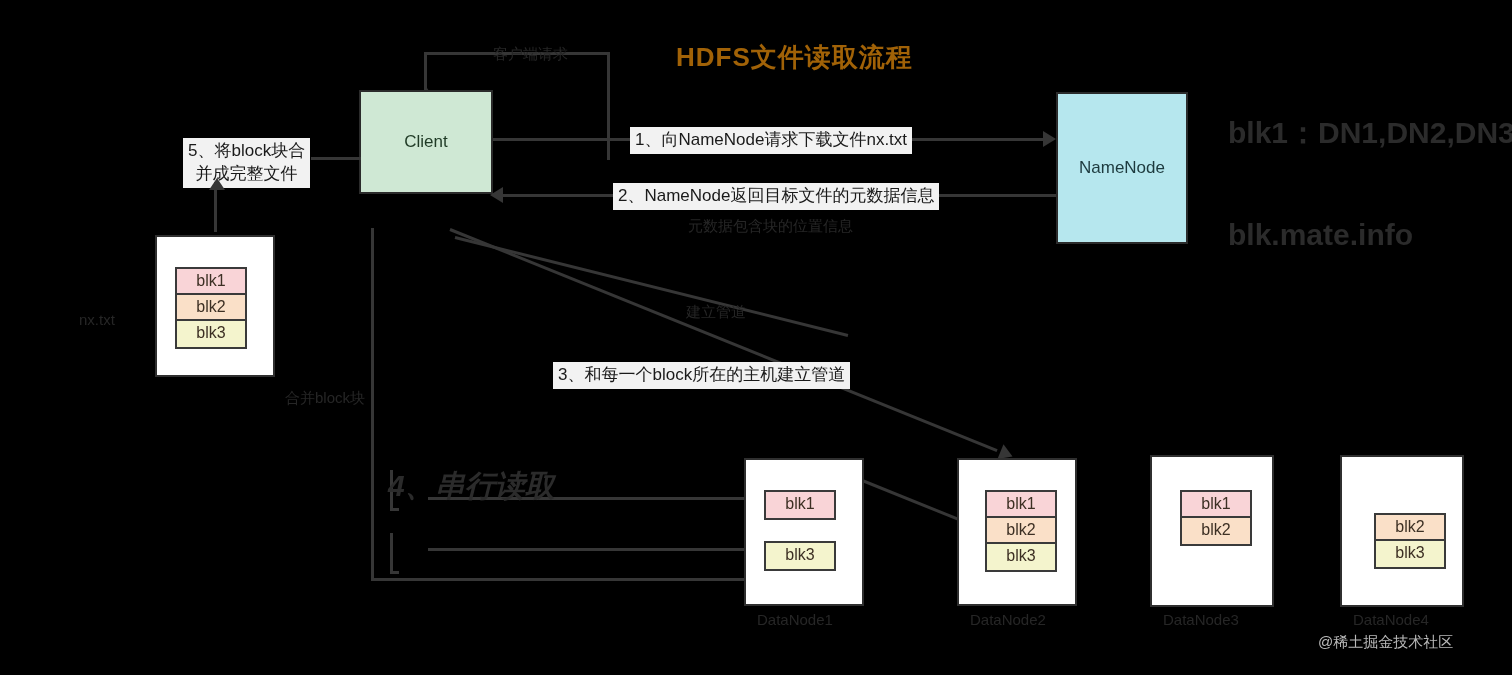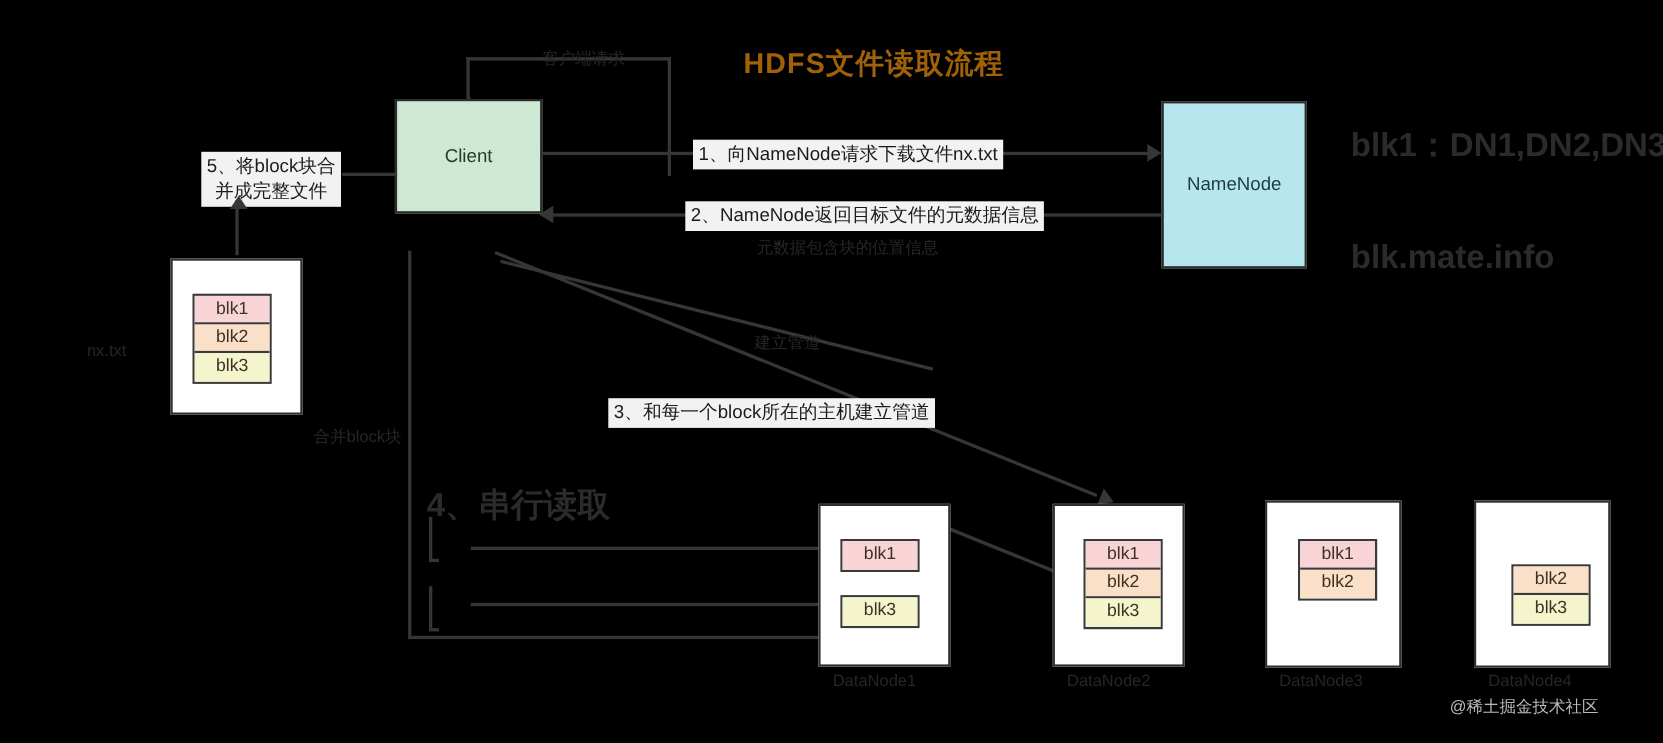--- a/index.html
+++ b/index.html
@@ -68,21 +68,21 @@
   <div class="abs nodebox namenode-box" style="left:1056px;top:92px;width:132px;height:152px;">
     <span>NameNode</span>
   </div>
 
   <div class="ln lnh abs" style="left:493px;top:138px;width:558px;"></div>
   <div class="arrow-r abs" style="left:1043px;top:131px;"></div>
   <div class="abs plaque" style="left:630px;top:127px;">1、向NameNode请求下载文件nx.txt</div>
 
   <div class="ln lnh abs" style="left:498px;top:194px;width:558px;"></div>
   <div class="arrow-l abs" style="left:490px;top:187px;"></div>
-  <div class="abs plaque" style="left:613px;top:183px;margin-left:10px;">2、NameNode返回目标文件的元数据信息</div>
+  <div class="abs plaque" style="left:613px;top:183px;">2、NameNode返回目标文件的元数据信息</div>
   <div class="abs faint-sm" style="left:688px;top:216px;">元数据包含块的位置信息</div>
 
   <div class="abs faint-big" style="left:1228px;top:116px;">blk1：DN1,DN2,DN3</div>
   <div class="abs faint-big" style="left:1228px;top:218px;">blk.mate.info</div>
 
   <div class="abs plaque center" style="left:183px;top:138px;">
     <div>5、将block块合</div>
     <div>并成完整文件</div>
   </div>
 
@@ -116,21 +116,21 @@
   <div class="ln lnh abs" style="left:390px;top:508px;width:9px;"></div>
   <div class="ln lnh abs" style="left:428px;top:497px;width:320px;"></div>
   <div class="arrow-r abs" style="left:745px;top:490px;"></div>
 
   <div class="ln lnv abs" style="left:390px;top:533px;height:40px;"></div>
   <div class="ln lnh abs" style="left:390px;top:571px;width:9px;"></div>
   <div class="ln lnh abs" style="left:428px;top:548px;width:320px;"></div>
   <div class="arrow-r abs" style="left:745px;top:541px;"></div>
 
   <div class="abs faint-sm" style="left:285px;top:388px;">合并block块</div>
-  <div class="abs faint-big" style="left:388px;top:443px;">4、串行读取</div>
+  <div class="abs faint-big" style="left:388px;top:469px;font-style:italic;">4、串行读取</div>
 
   <div class="abs sheet folded" style="left:744px;top:458px;width:120px;height:148px;">
     <div class="blkstack" style="left:18px;top:30px;width:68px;">
       <div class="blk blk-1">blk1</div>
     </div>
     <div class="blkstack" style="left:18px;top:81px;width:68px;">
       <div class="blk blk-3">blk3</div>
     </div>
   </div>
   <div class="abs faint-sm" style="left:757px;top:610px;">DataNode1</div>

